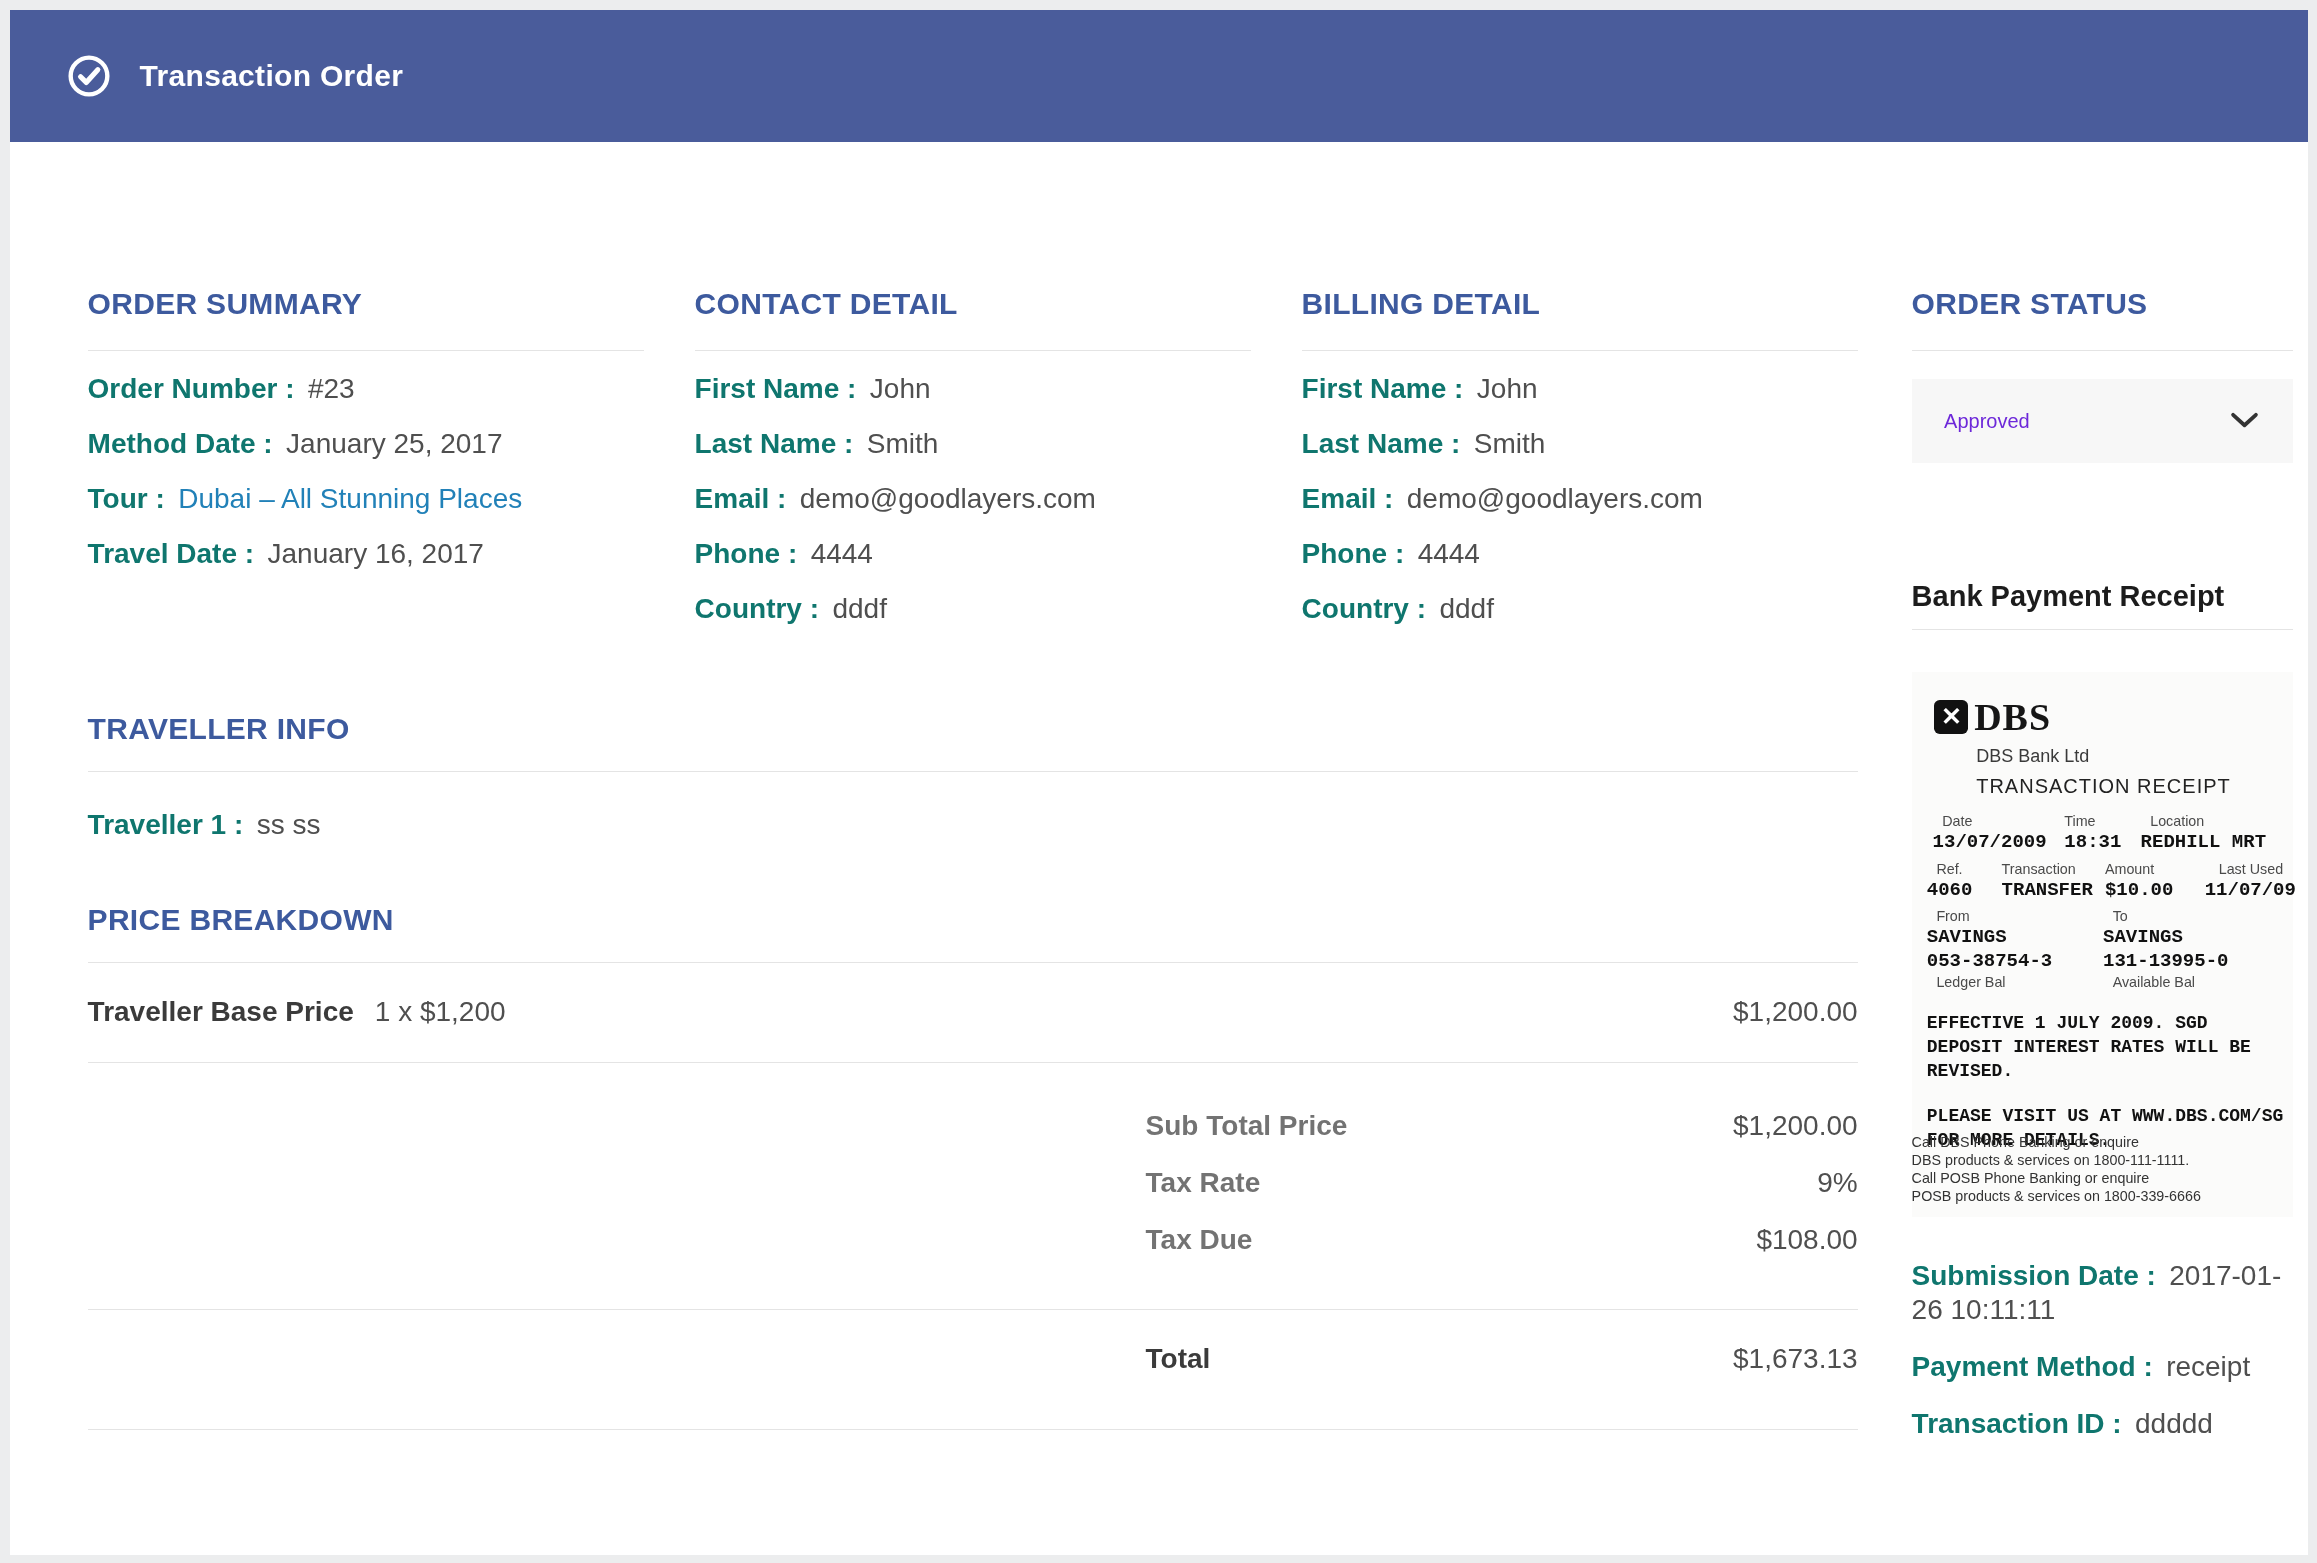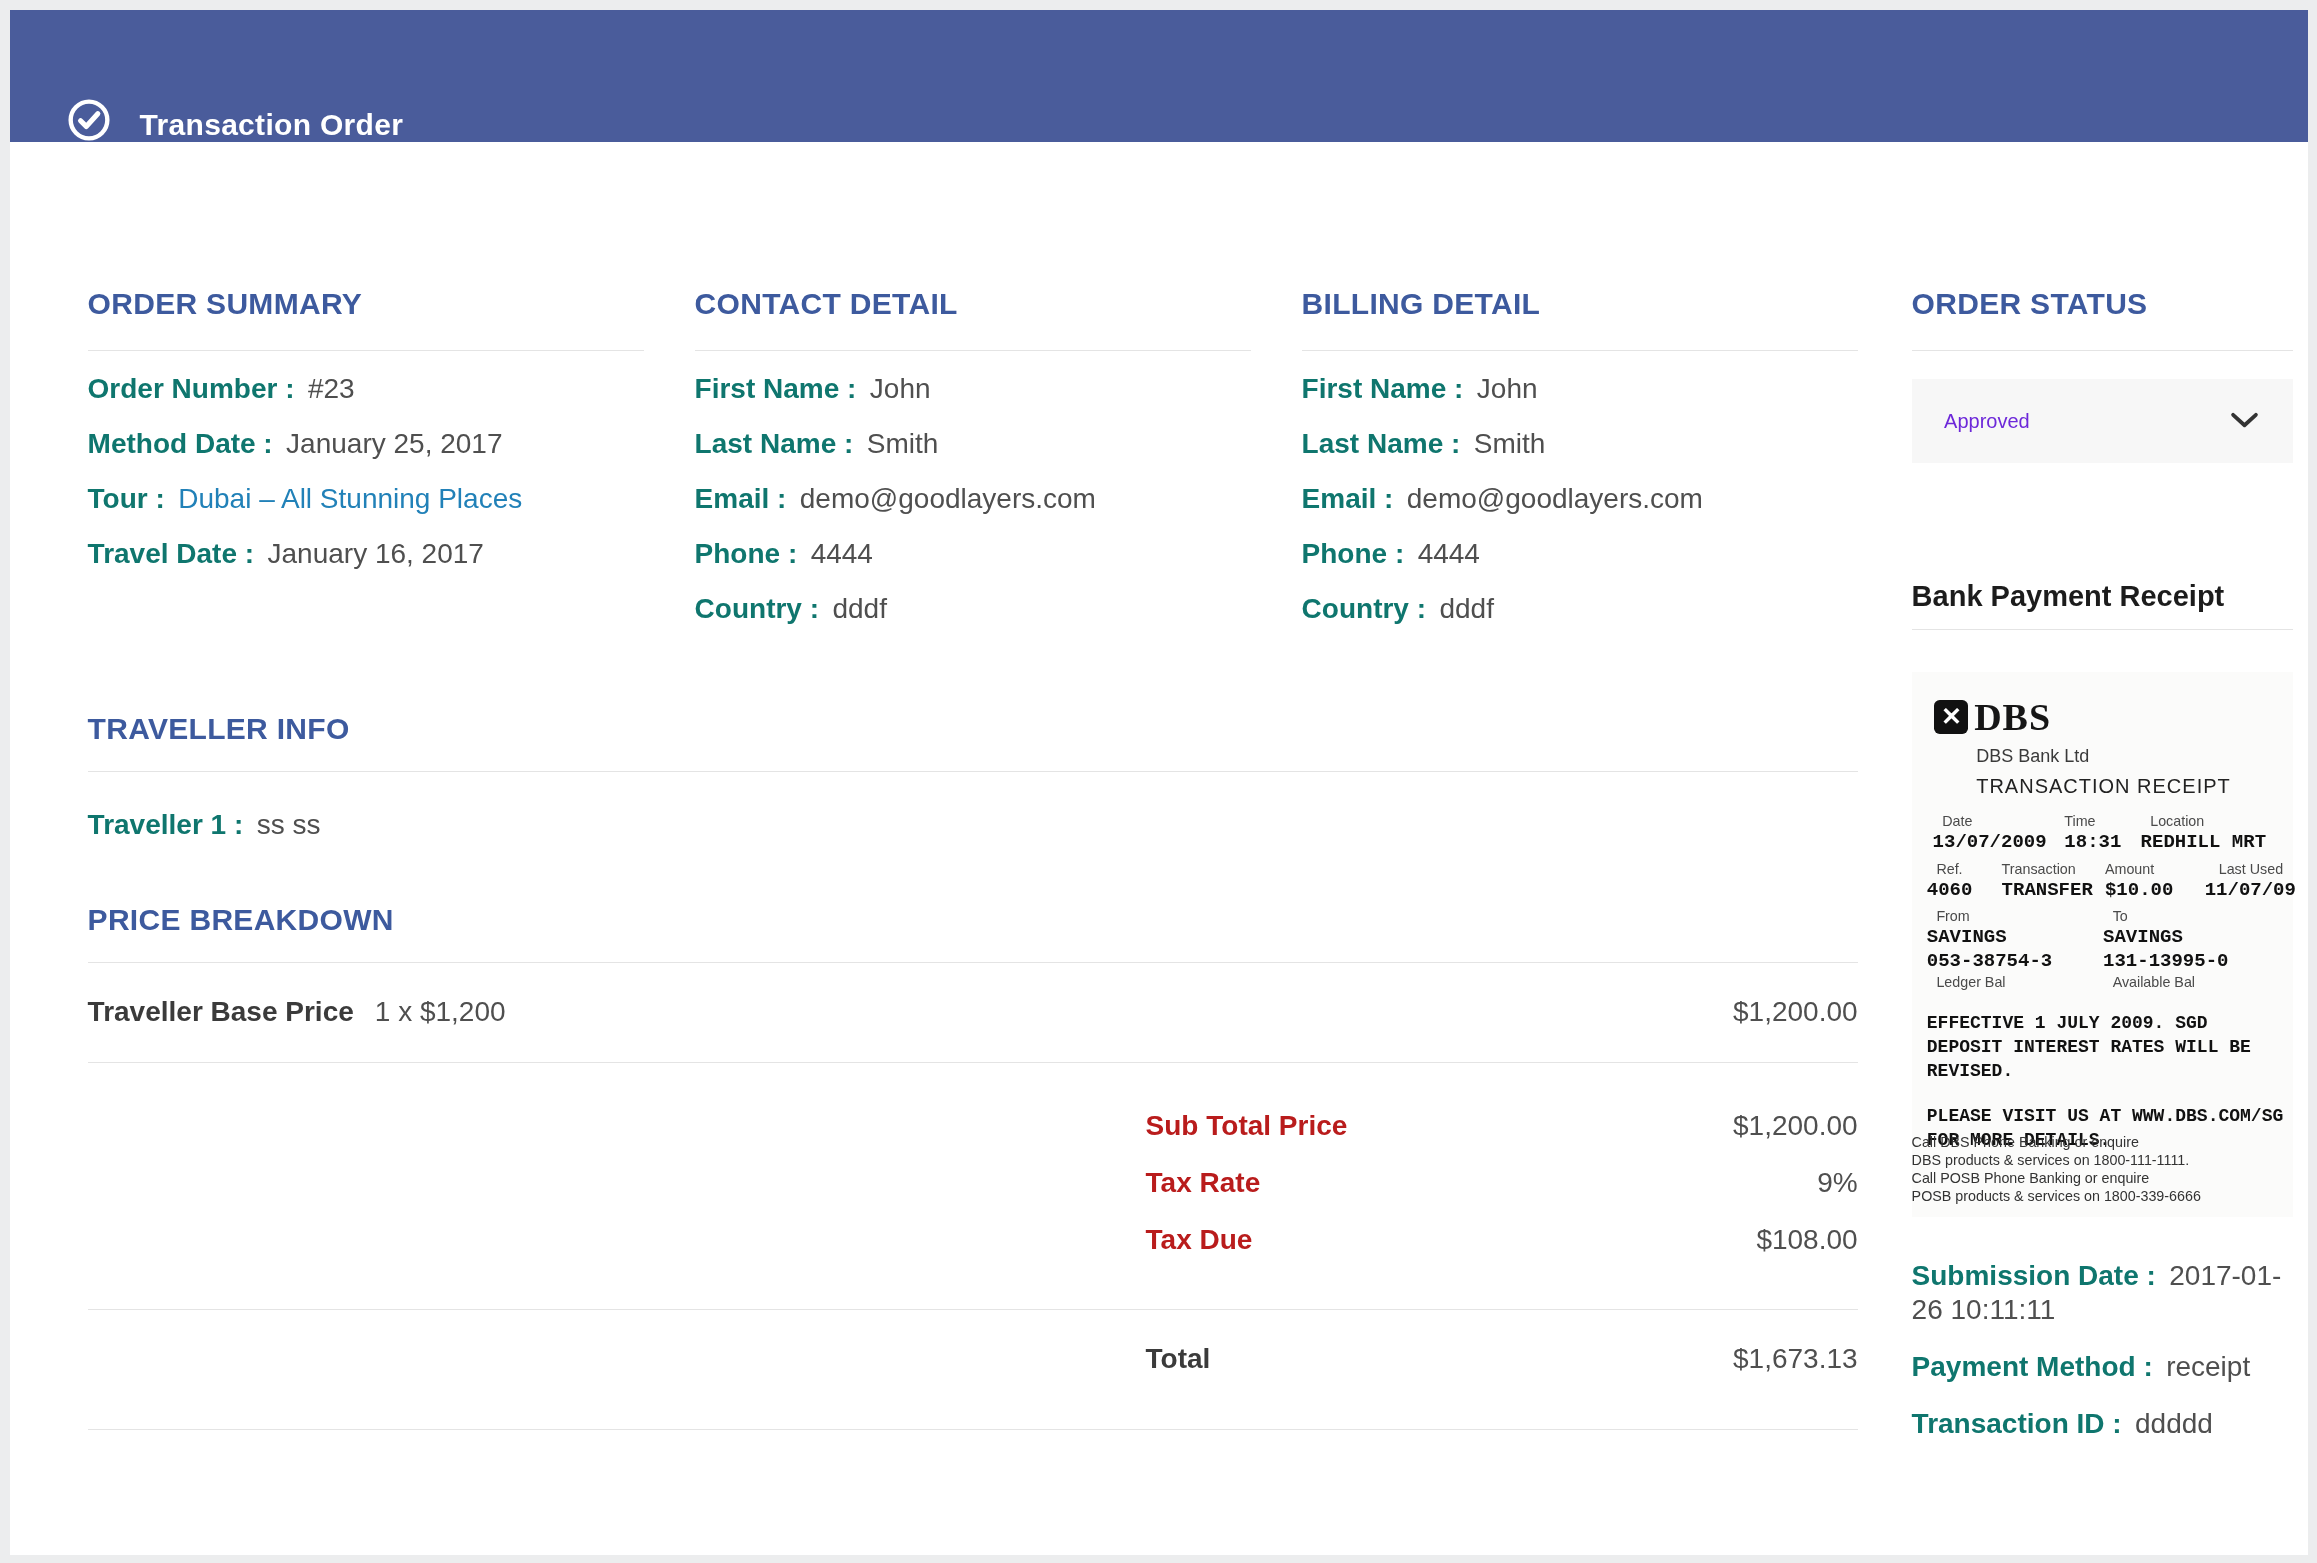--- a/index.html
+++ b/index.html
@@ -1,20 +1,20 @@
 <!DOCTYPE html>
 <html><head>
 <meta charset="utf-8">
 <style>
   * { margin:0; padding:0; box-sizing:border-box; }
   html,body { width:2317px; height:1564px; background:#ecedee; font-family:"Liberation Sans", sans-serif; }
   .card { position:relative; margin:9.6px; width:2298px; height:1545px; background:#ffffff; overflow:hidden; }
 
   
-  .topbar { height:132px; background:#4a5c9b; display:flex; align-items:flex-end; padding-left:57px; }
+  .topbar { height:132px; background:#4a5c9b; display:flex; align-items:center; padding-left:57px; }
   .topbar .check-icon { width:44px; height:44px; margin-right:29px; flex:none; }
   .topbar-title { color:#ffffff; font-size:30px; font-weight:bold; letter-spacing:0.3px; }
 
   
   .content { display:flex; padding:145px 46px 0 46px; }
   .main { width:1770px; flex:none;margin-left:32px; }
   .sidebar { width:381px; flex:none; margin-left:54px; }
 
   .sec-head { font-size:30px; line-height:34px; font-weight:bold; color:#3d5a9e; letter-spacing:0.3px; }
   .rule { border:none; border-top:1.9px solid #e4e4e4; margin-top:29px; }
@@ -36,21 +36,21 @@
   .sec-price .rule { margin-top:25px; }
 
   .line-item { display:flex; align-items:baseline; padding:32.5px 0; font-size:28px; line-height:34px; border-bottom:1.9px solid #e4e4e4; }
   .line-item .lbl { font-weight:bold; color:#3b3b3b; }
   .line-item .detail { margin-left:21px; color:#4f4f4f; }
   .line-item .amt { margin-left:auto; color:#4f4f4f; }
 
   .summary { margin-top:46px; }
   .summary-row { display:flex; align-items:baseline; font-size:28px; line-height:34px; margin-top:23px; }
   .summary-row:first-child { margin-top:0; }
-  .summary-row .lbl { margin-left:1058px; font-weight:bold; color:#b91c1c; }
+  .summary-row .lbl { margin-left:1058px; font-weight:bold; color:#737373; }
   .summary-row .amt { margin-left:auto; color:#4f4f4f; }
 
   .total-rule { border:none; border-top:1.9px solid #e4e4e4; margin-top:52px; }
   .total-row { display:flex; align-items:baseline; font-size:28px; line-height:34px; padding:32.5px 0 20px 0; }
   .total-row .lbl { margin-left:1058px; font-weight:bold; color:#3b3b3b; }
   .total-row .amt { margin-left:auto; color:#4f4f4f; }
   .bottom-rule { border:none; border-top:1.9px solid #e4e4e4; margin-top:32.5px; }
 
   
   .select-wrap { position:relative; margin-top:28px; }

